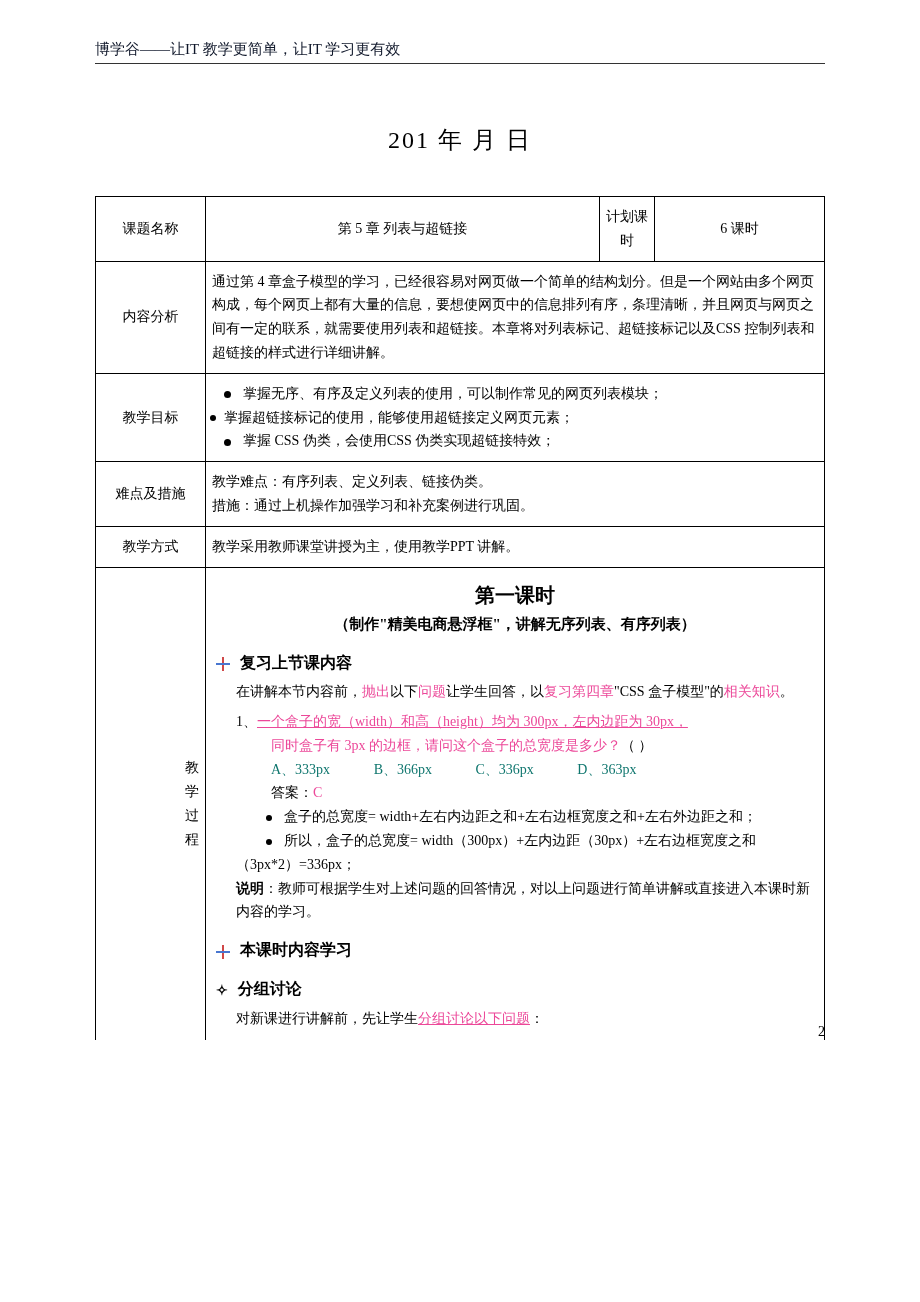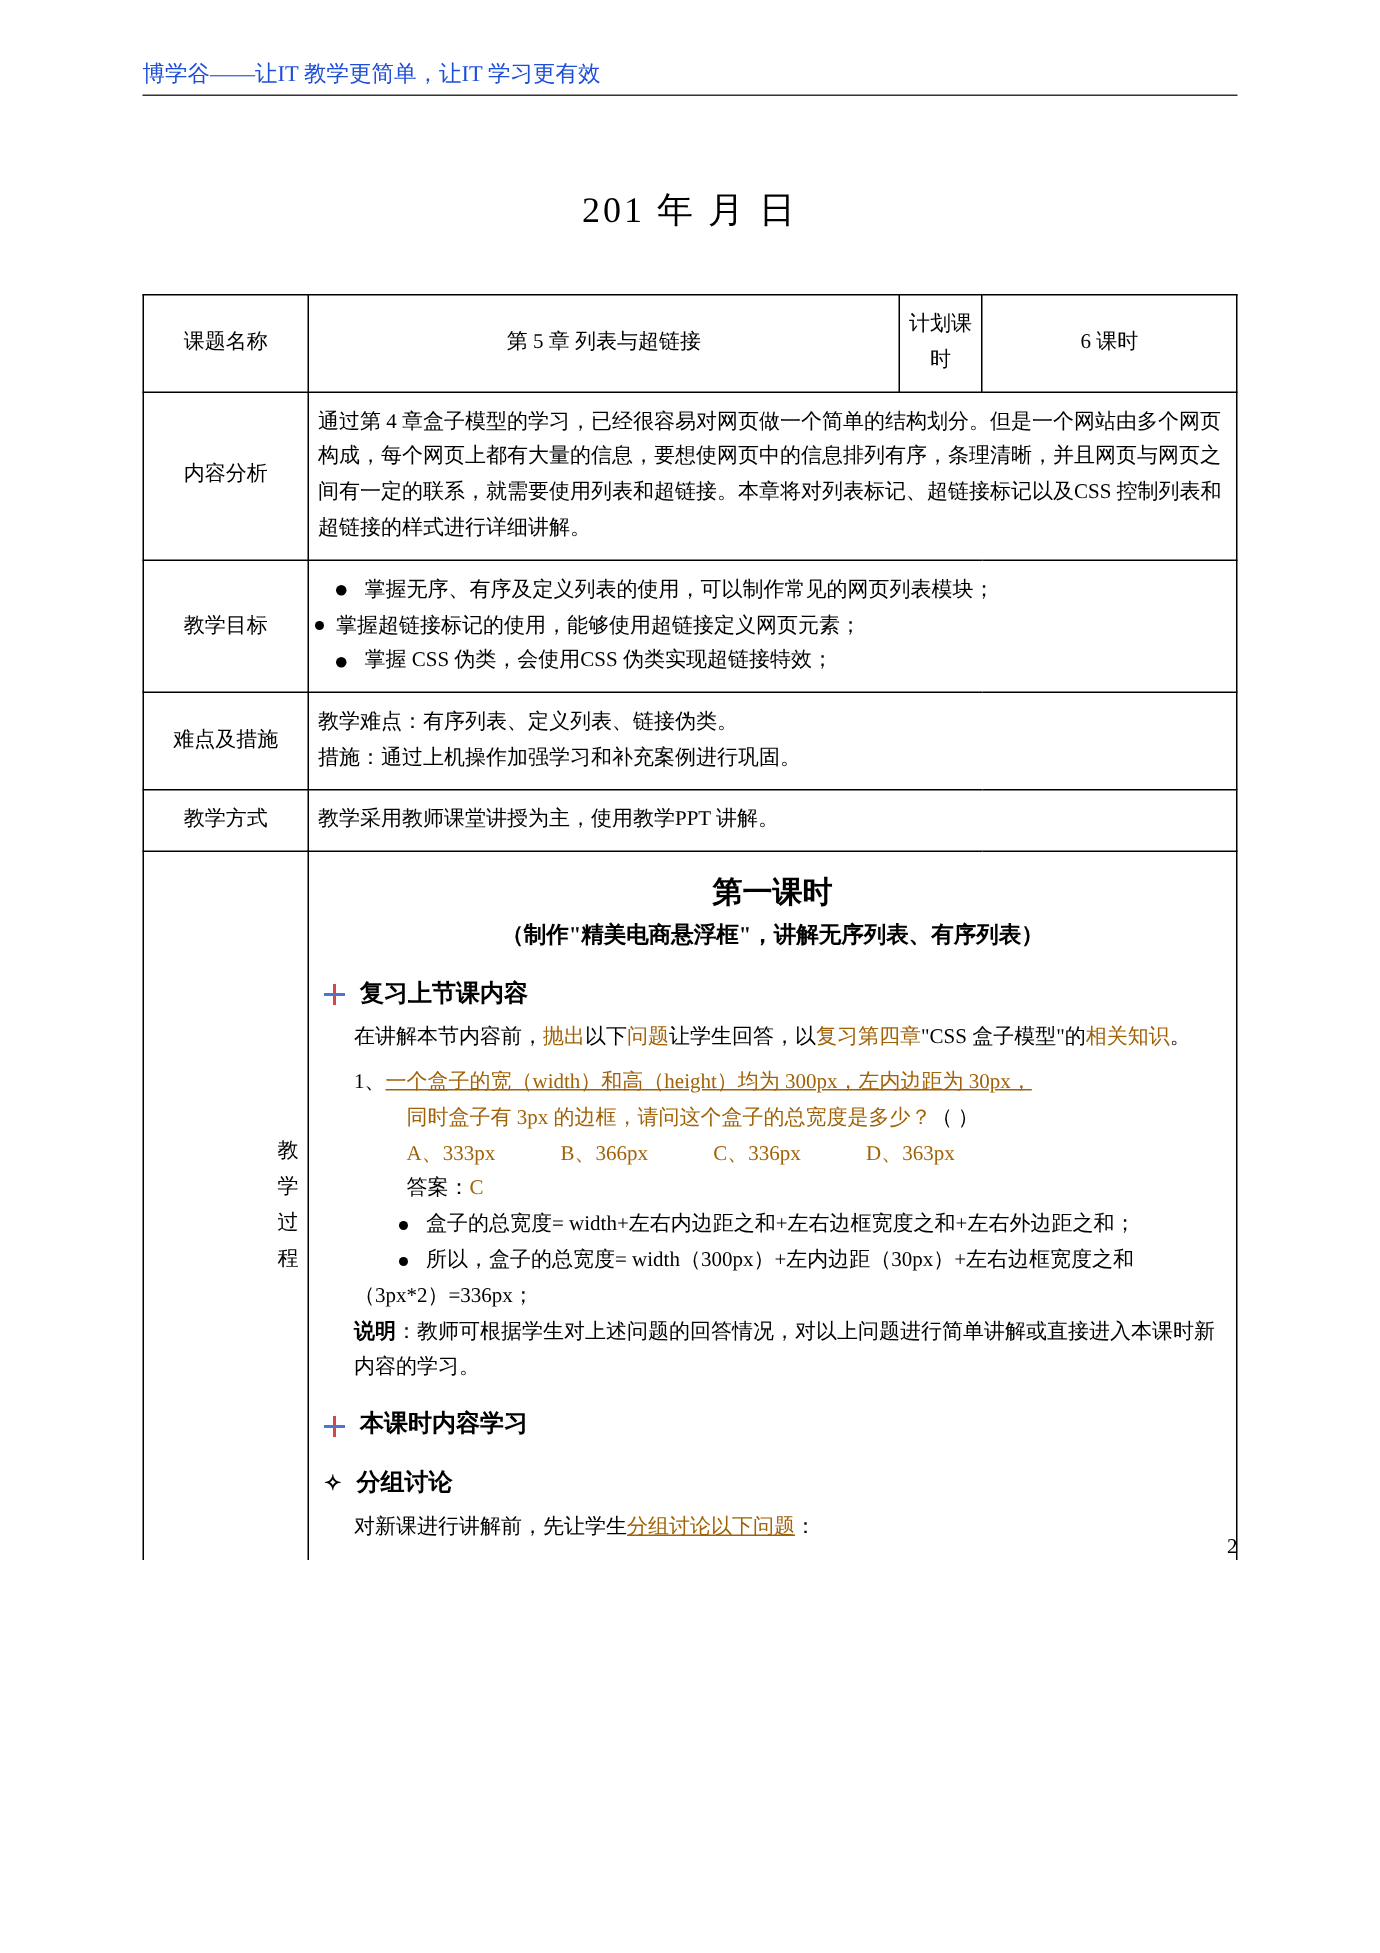--- a/index.html
+++ b/index.html
@@ -10,21 +10,21 @@
     width: 920px;
     position: relative;
   }
   .page {
     padding: 40px 95px 40px 95px;
     box-sizing: border-box;
     width: 920px;
   }
   .header-text {
     font-size: 15px;
-    color: #1d4ed8;
+    color: #0f172a;
     margin-bottom: 4px;
   }
   .header-rule {
     border-bottom: 1.5px solid #333;
     margin-bottom: 60px;
   }
   .date-line {
     text-align: center;
     font-size: 24px;
     letter-spacing: 2px;
@@ -95,27 +95,27 @@
     vertical-align: middle;
     margin-right: 10px;
   }
   .marker svg { display: block; }
   .diamond {
     display: inline-block;
     font-size: 14px;
     margin-right: 10px;
     vertical-align: middle;
   }
-  .blue { color: #a16207; text-align: center; }
+  .blue { color: #ec4899; text-align: center; }
   .underline { text-decoration: underline; }
   .indent { padding-left: 20px; }
   .indent3 { padding-left: 55px; }
   .q-options {
     padding-left: 55px;
-    color: #a16207;
+    color: #0f766e;
   }
   .q-options span { display: inline-block; margin-right: 40px; }
   .answer { padding-left: 55px; }
   .exp-line { padding-left: 20px; }
   .page-num {
     position: absolute;
     right: 95px;
     bottom: 40px;
     font-size: 14px;
   }

